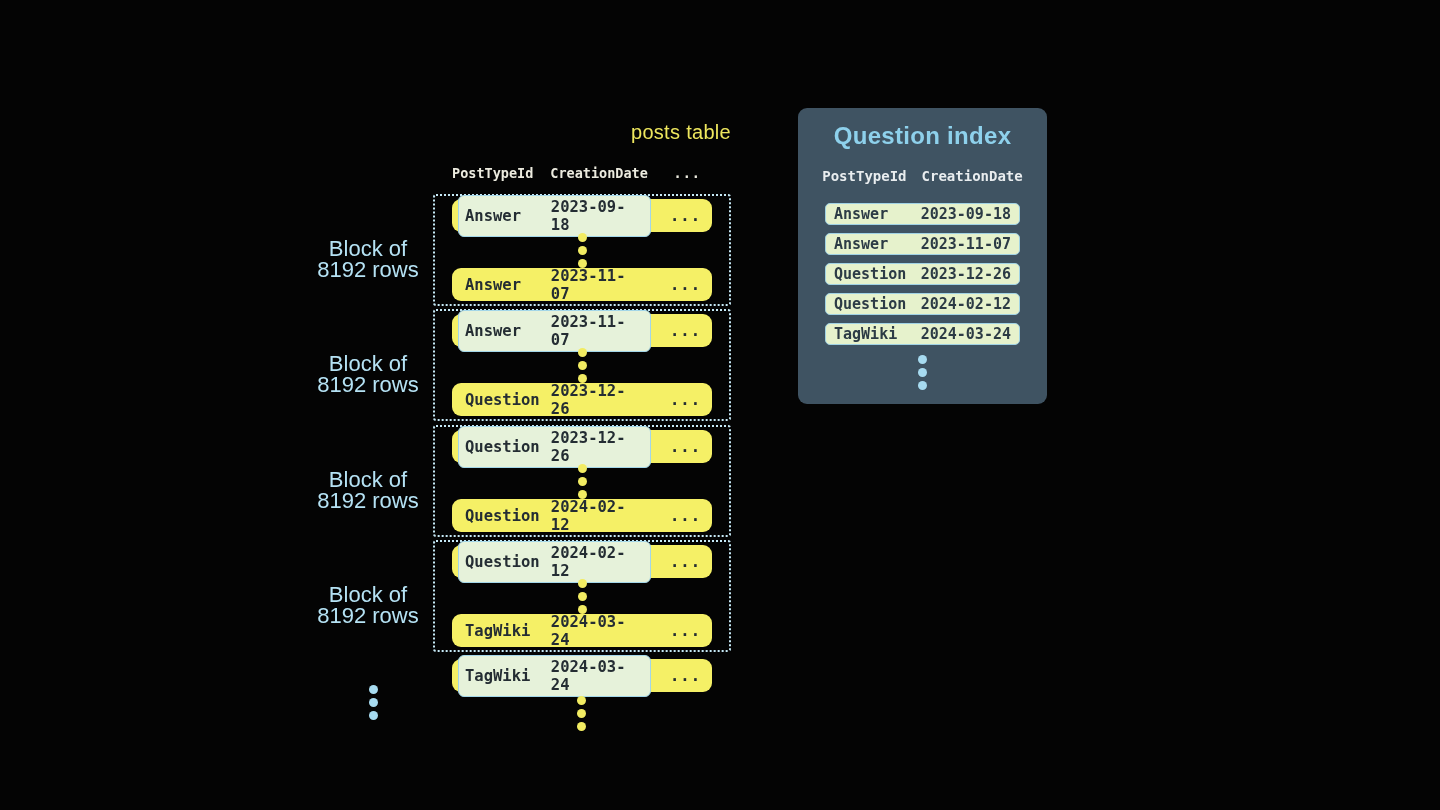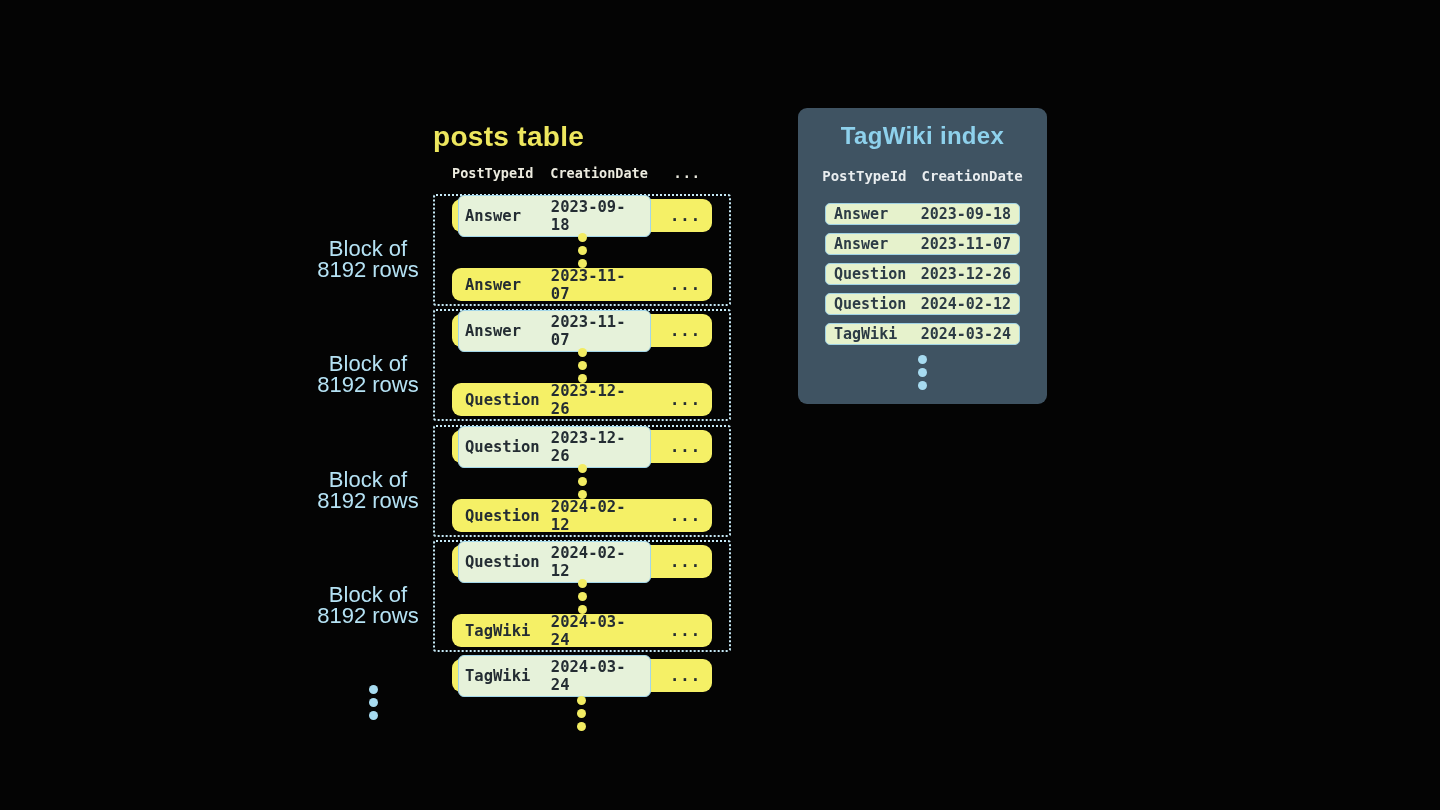--- a/index.html
+++ b/index.html
@@ -1,21 +1,21 @@
 <!DOCTYPE html>
 <html><head>
 <meta charset="utf-8">
 <style>
   html,body{margin:0;padding:0;background:#040404;}
   .stage{position:relative;width:1440px;height:810px;background:#040404;overflow:hidden;
          font-family:"Liberation Sans",sans-serif;}
 
   
-  .posts-title{position:absolute;left:433px;top:121px;width:298px;text-align:left;
-    font-size:28px;font-weight:700;color:#eee75e;letter-spacing:.3px;}
+  .posts-title{position:absolute;left:433px;top:121px;width:298px;text-align:right;
+    font-size:20px;font-weight:400;color:#eee75e;letter-spacing:.3px;}
   .pheader{position:absolute;left:433px;top:165px;width:298px;display:flex;align-items:center;
     font-family:"DejaVu Sans Mono",monospace;font-weight:bold;font-size:13.5px;color:#ecebdf;
     padding-left:19px;box-sizing:border-box;}
   .pheader .c1{margin-left:17px;}
   .pheader .c2{margin-left:auto;margin-right:30px;letter-spacing:1px;}
 
   .block{position:absolute;left:433px;width:298px;height:112px;box-sizing:border-box;
     border:2px dotted #c6e9f6;border-radius:3px;padding:3px 17px;
     display:flex;flex-direction:column;justify-content:space-between;align-items:stretch;}
 
@@ -187,21 +187,21 @@
     <span class="dot y"></span>
     <span class="dot y"></span>
   </div>
   <div class="left-dots vdots">
     <span class="dot b"></span>
     <span class="dot b"></span>
     <span class="dot b"></span>
   </div>
 
   <div class="panel">
-    <div class="panel-title">TagWiki index</div>
+    <div class="panel-title">Question index</div>
     <div class="iheader">
       <span>PostTypeId</span>
       <span>CreationDate</span>
     </div>
     <div class="irow" style="top:95px">
       <span class="type">Answer</span>
       <span class="date">2023-09-18</span>
     </div>
     <div class="irow" style="top:125px">
       <span class="type">Answer</span>

